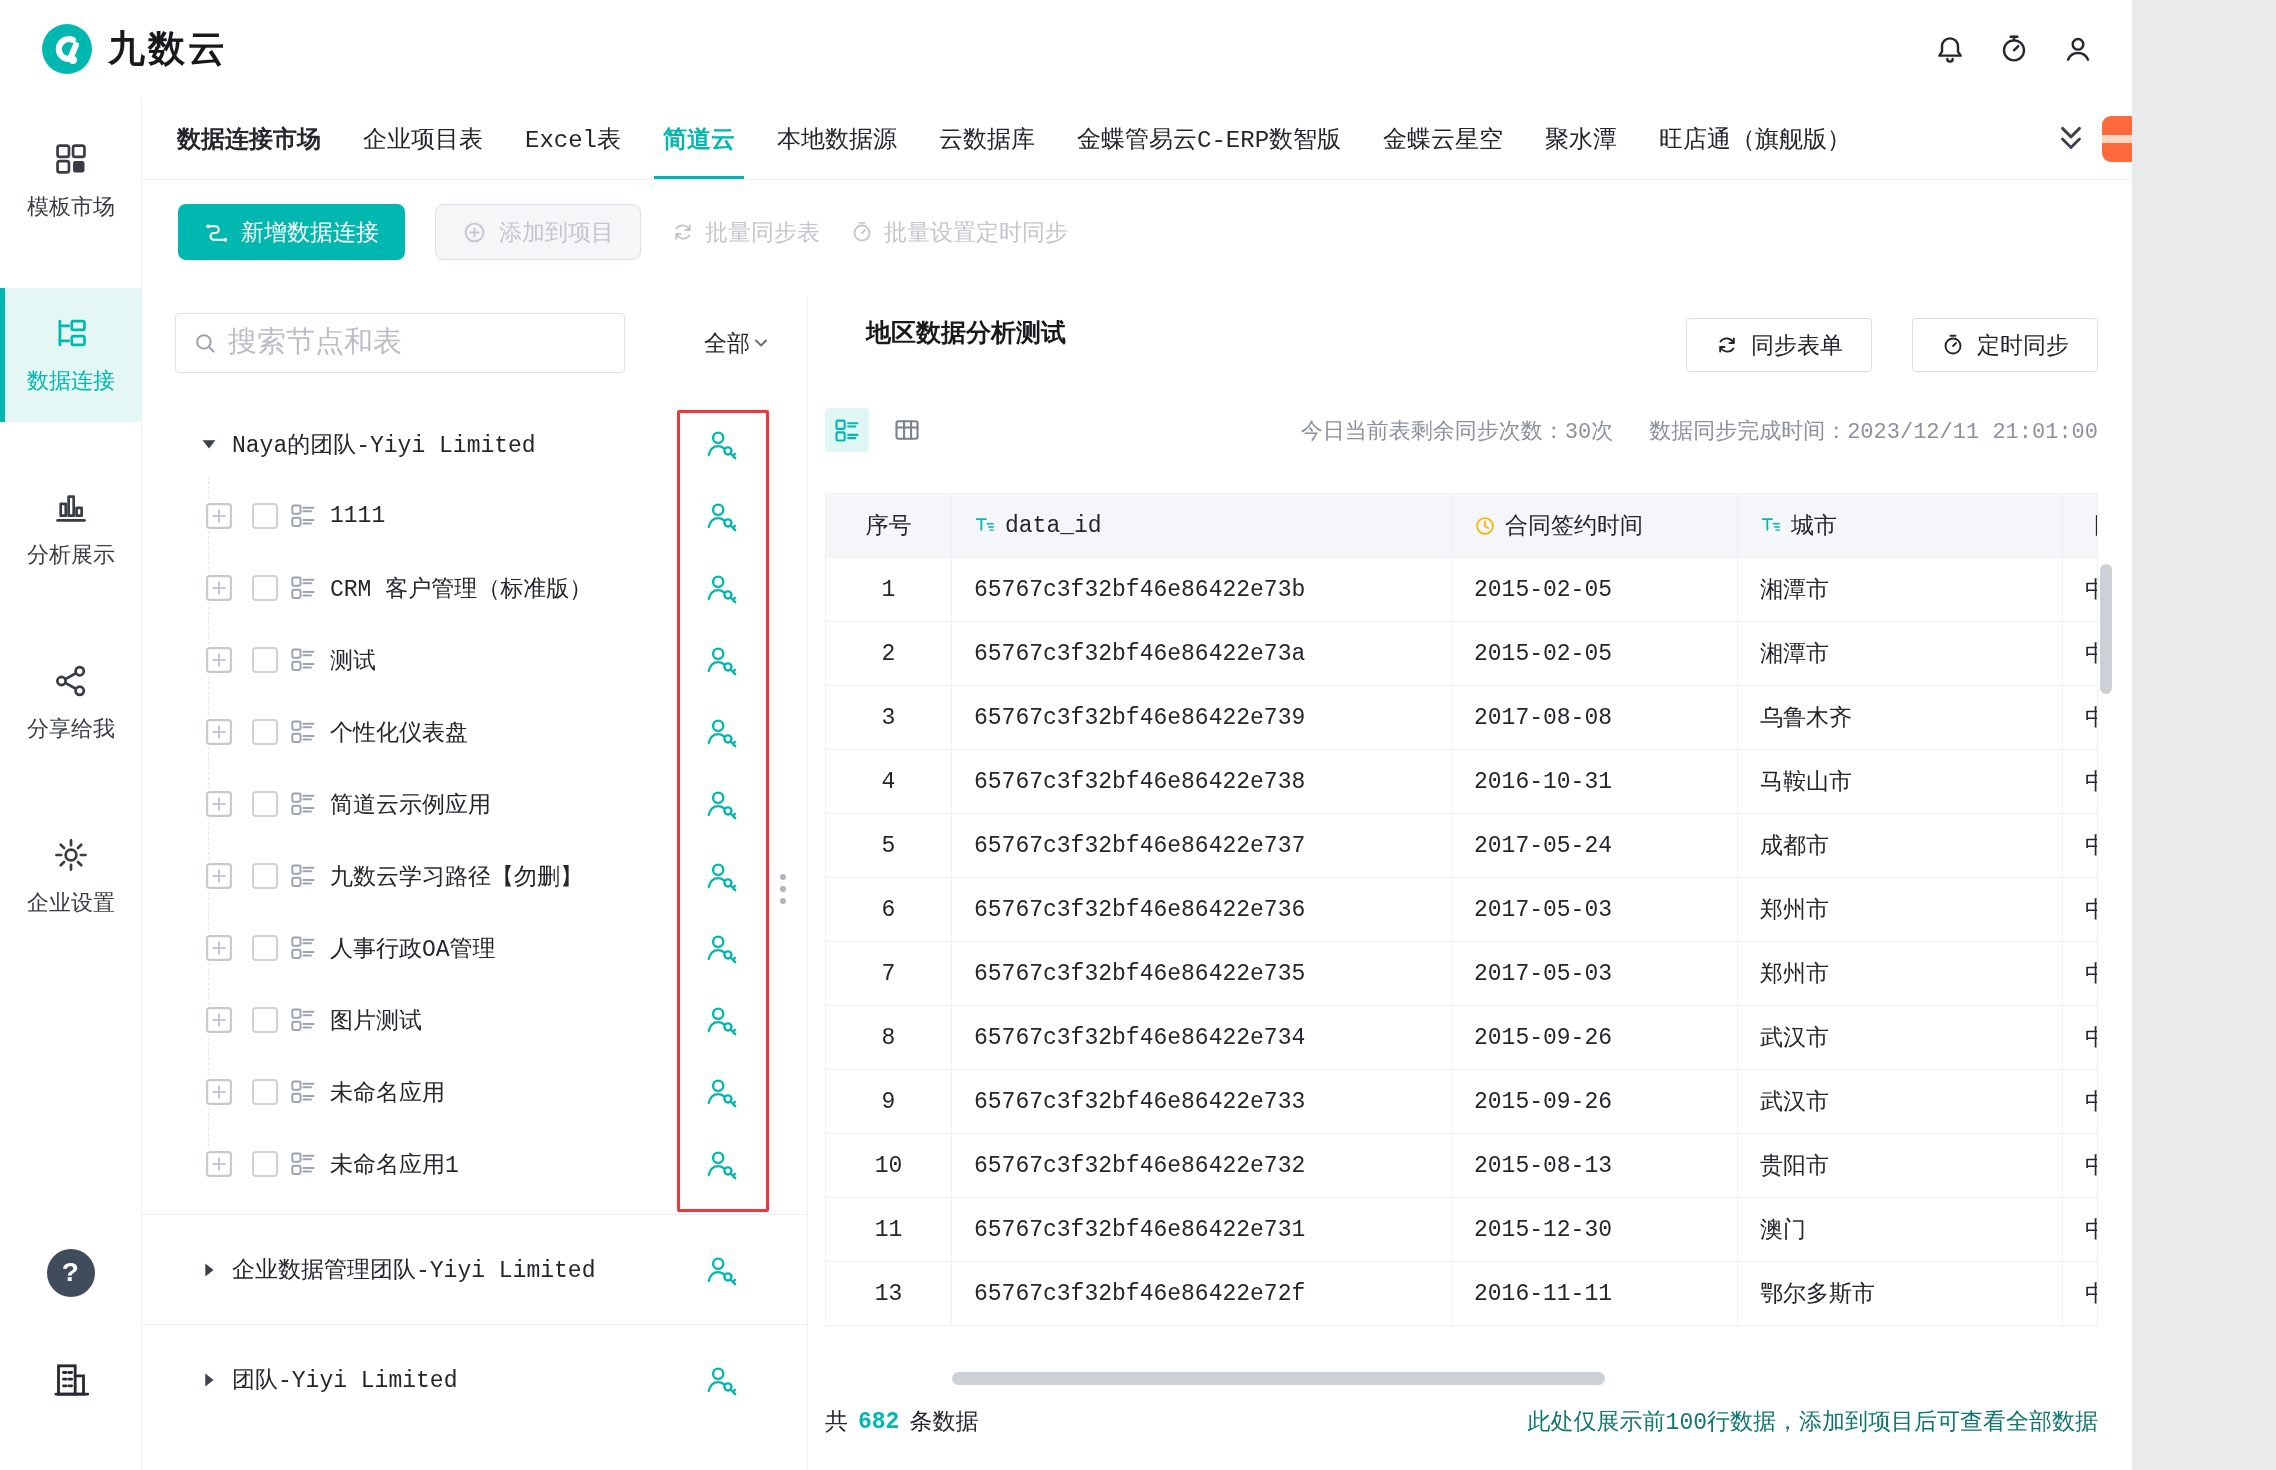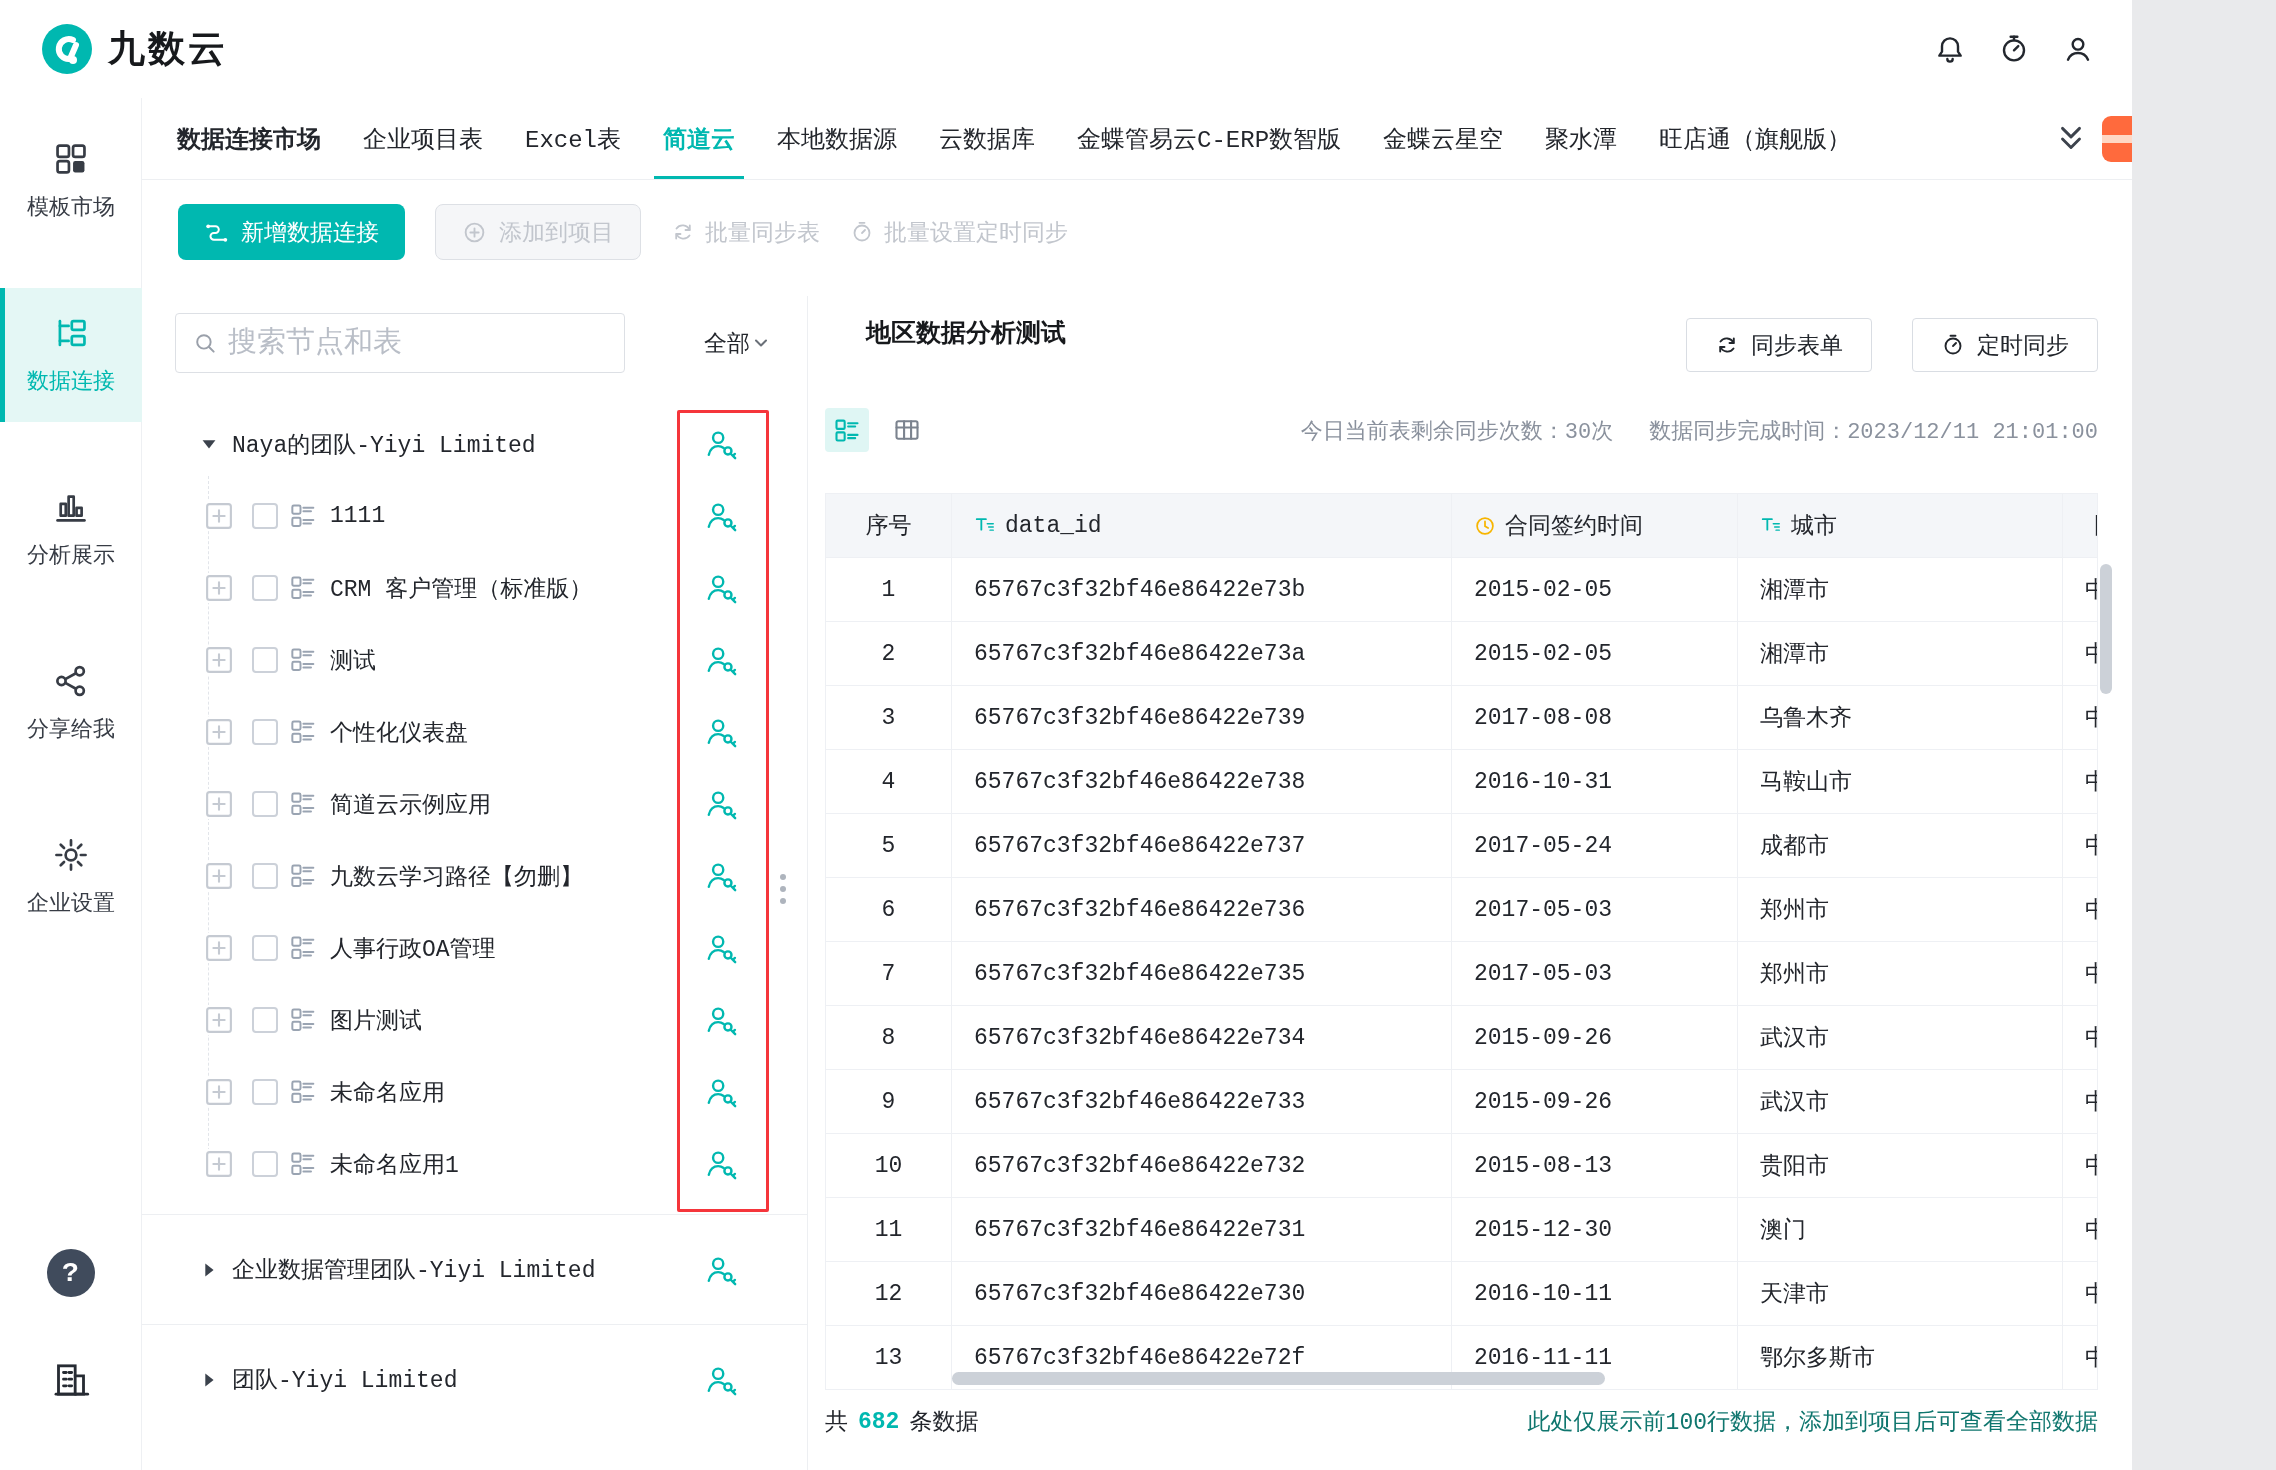--- a/index.html
+++ b/index.html
@@ -832,27 +832,20 @@
                   <td>中国</td>
                 </tr>
                 <tr>
                   <td class="num">11</td>
                   <td>65767c3f32bf46e86422e731</td>
                   <td>2015-12-30</td>
                   <td>澳门</td>
                   <td>中国</td>
                 </tr>
                 <tr>
-                  <td class="num">12</td>
-                  <td>65767c3f32bf46e86422e730</td>
-                  <td>2016-10-11</td>
-                  <td>天津市</td>
-                  <td>中国</td>
-                </tr>
-                <tr>
                   <td class="num">13</td>
                   <td>65767c3f32bf46e86422e72f</td>
                   <td>2016-11-11</td>
                   <td>鄂尔多斯市</td>
                   <td>中国</td>
                 </tr>
               </tbody>
           </table>
         </div>
 

